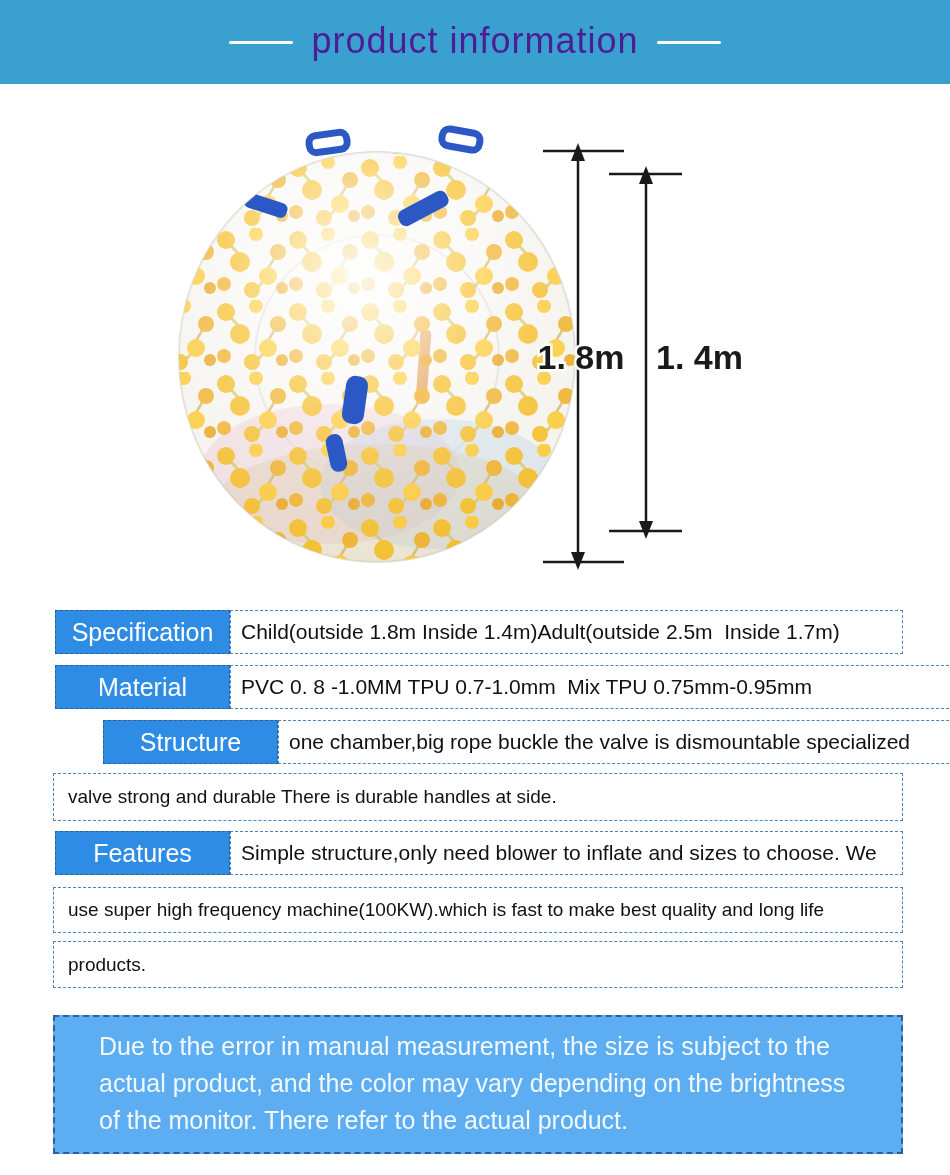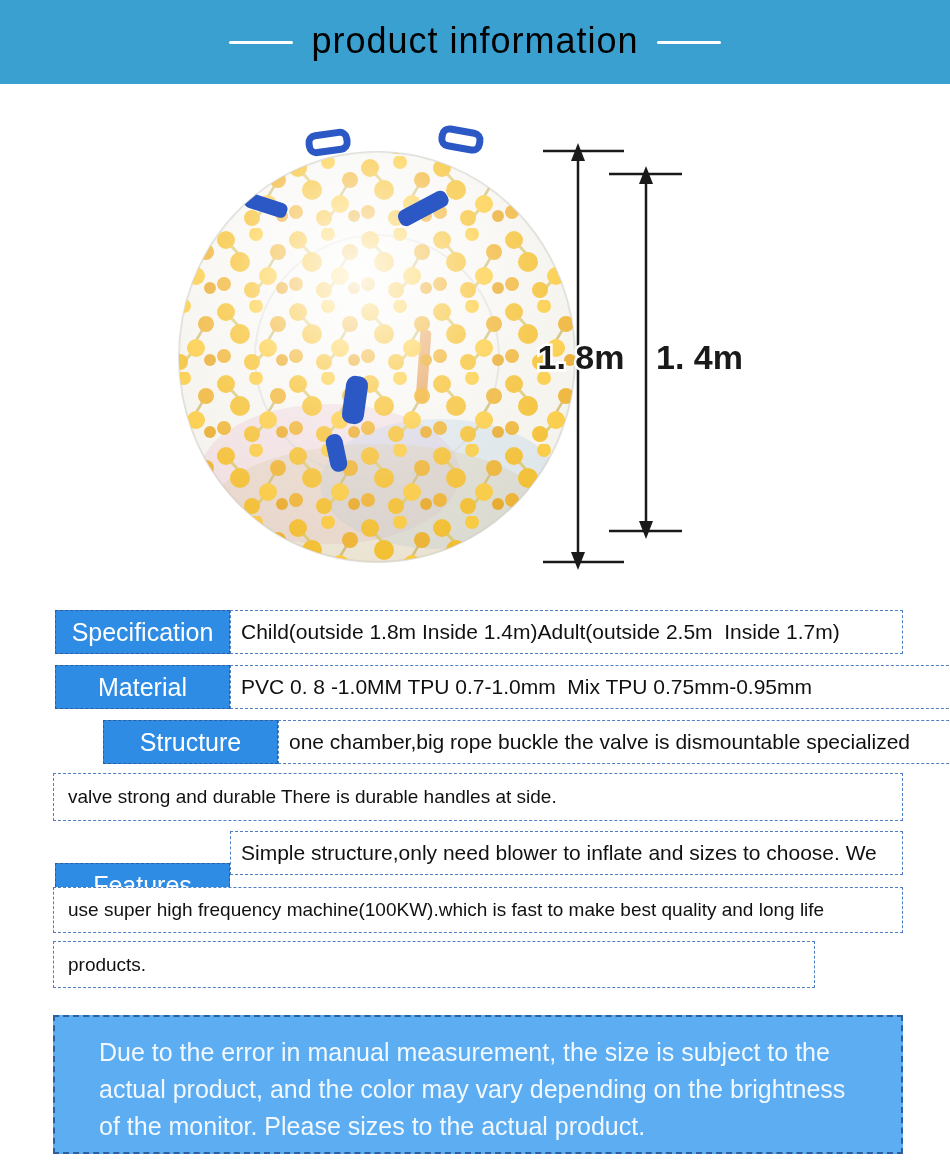--- a/index.html
+++ b/index.html
@@ -11,39 +11,39 @@
     --ink:#111111;
   }
   html,body{margin:0;padding:0;background:#fff;}
   #page{position:relative;width:950px;height:1175px;background:#fff;overflow:hidden;
         font-family:"Liberation Sans","DejaVu Sans",sans-serif;}
 
   
   .hdr{position:absolute;left:0;top:0;width:950px;height:84px;background:var(--header-bg);
        display:flex;align-items:center;justify-content:center;gap:18px;}
   .hdr-line{width:64px;height:3px;background:#fff;border-radius:2px;}
-  .hdr-title{color:#000000;font-size:36px;letter-spacing:1px;line-height:1;padding-bottom:2px;}
+  .hdr-title{color:#4c1d95;font-size:36px;letter-spacing:1px;line-height:1;padding-bottom:2px;}
 
   
   .figure{position:absolute;left:0;top:84px;width:950px;height:521px;}
 
   
   .row{position:absolute;display:flex;}
   .lbl{box-sizing:border-box;width:175px;background:var(--label-bg);
        border:1px dashed var(--dash-dark);color:#fff;font-size:25px;
        display:flex;align-items:center;justify-content:center;}
   .val{box-sizing:border-box;background:#fff;border:1px dashed var(--dash);
        color:var(--ink);font-size:21px;display:flex;align-items:center;
        padding-left:10px;white-space:pre;overflow:hidden;text-align:center;}
   .val.full{padding-left:14px;font-size:19px;}
 
   
   .disc{position:absolute;left:53px;top:1015px;width:850px;height:139px;box-sizing:border-box;
         background:var(--footer-bg);border:2px dashed var(--dash-dark);
-        color:#F2F8FF;font-size:25px;line-height:37px;padding:17px 30px 0 44px;}
+        color:#F2F8FF;font-size:25px;line-height:37px;padding:11px 30px 0 44px;}
   .disc div{white-space:pre;}
 </style>
 </head>
 <body>
 
 <div id="page">
 
   <div class="hdr">
     <span class="hdr-line"></span>
     <span class="hdr-title">product information</span>
@@ -126,30 +126,30 @@
       <div class="val" style="width:789px;height:44px;">PVC 0. 8 -1.0MM TPU 0.7-1.0mm  Mix TPU 0.75mm-0.95mm</div>
     </div>
     <div class="row" style="left:55px;top:720px;padding-left:48px;">
       <div class="lbl" style="height:44px;">Structure</div>
       <div class="val" style="width:746px;height:44px;">one chamber,big rope buckle the valve is dismountable specialized</div>
     </div>
     <div class="row" style="left:53px;top:773px;">
       <div class="val full" style="width:850px;height:48px;">valve strong and durable There is durable handles at side.</div>
     </div>
     <div class="row" style="left:55px;top:831px;">
-      <div class="lbl" style="height:44px;margin-top:32px;">Features</div>
+      <div class="lbl" style="height:44px;">Features</div>
       <div class="val" style="width:673px;height:44px;">Simple structure,only need blower to inflate and sizes to choose. We</div>
     </div>
     <div class="row" style="left:53px;top:887px;">
       <div class="val full" style="width:850px;height:46px;">use super high frequency machine(100KW).which is fast to make best quality and long life</div>
     </div>
     <div class="row" style="left:53px;top:941px;">
-      <div class="val full" style="width:762px;height:47px;">products.</div>
+      <div class="val full" style="width:850px;height:47px;">products.</div>
     </div>
   </div>
 
   <div class="disc">
     <div>Due to the error in manual measurement, the size is subject to the</div>
     <div>actual product, and the color may vary depending on the brightness</div>
-    <div>of the monitor. Please sizes to the actual product.</div>
+    <div>of the monitor. There refer to the actual product.</div>
   </div>
 
 </div>
 
 </body></html>

